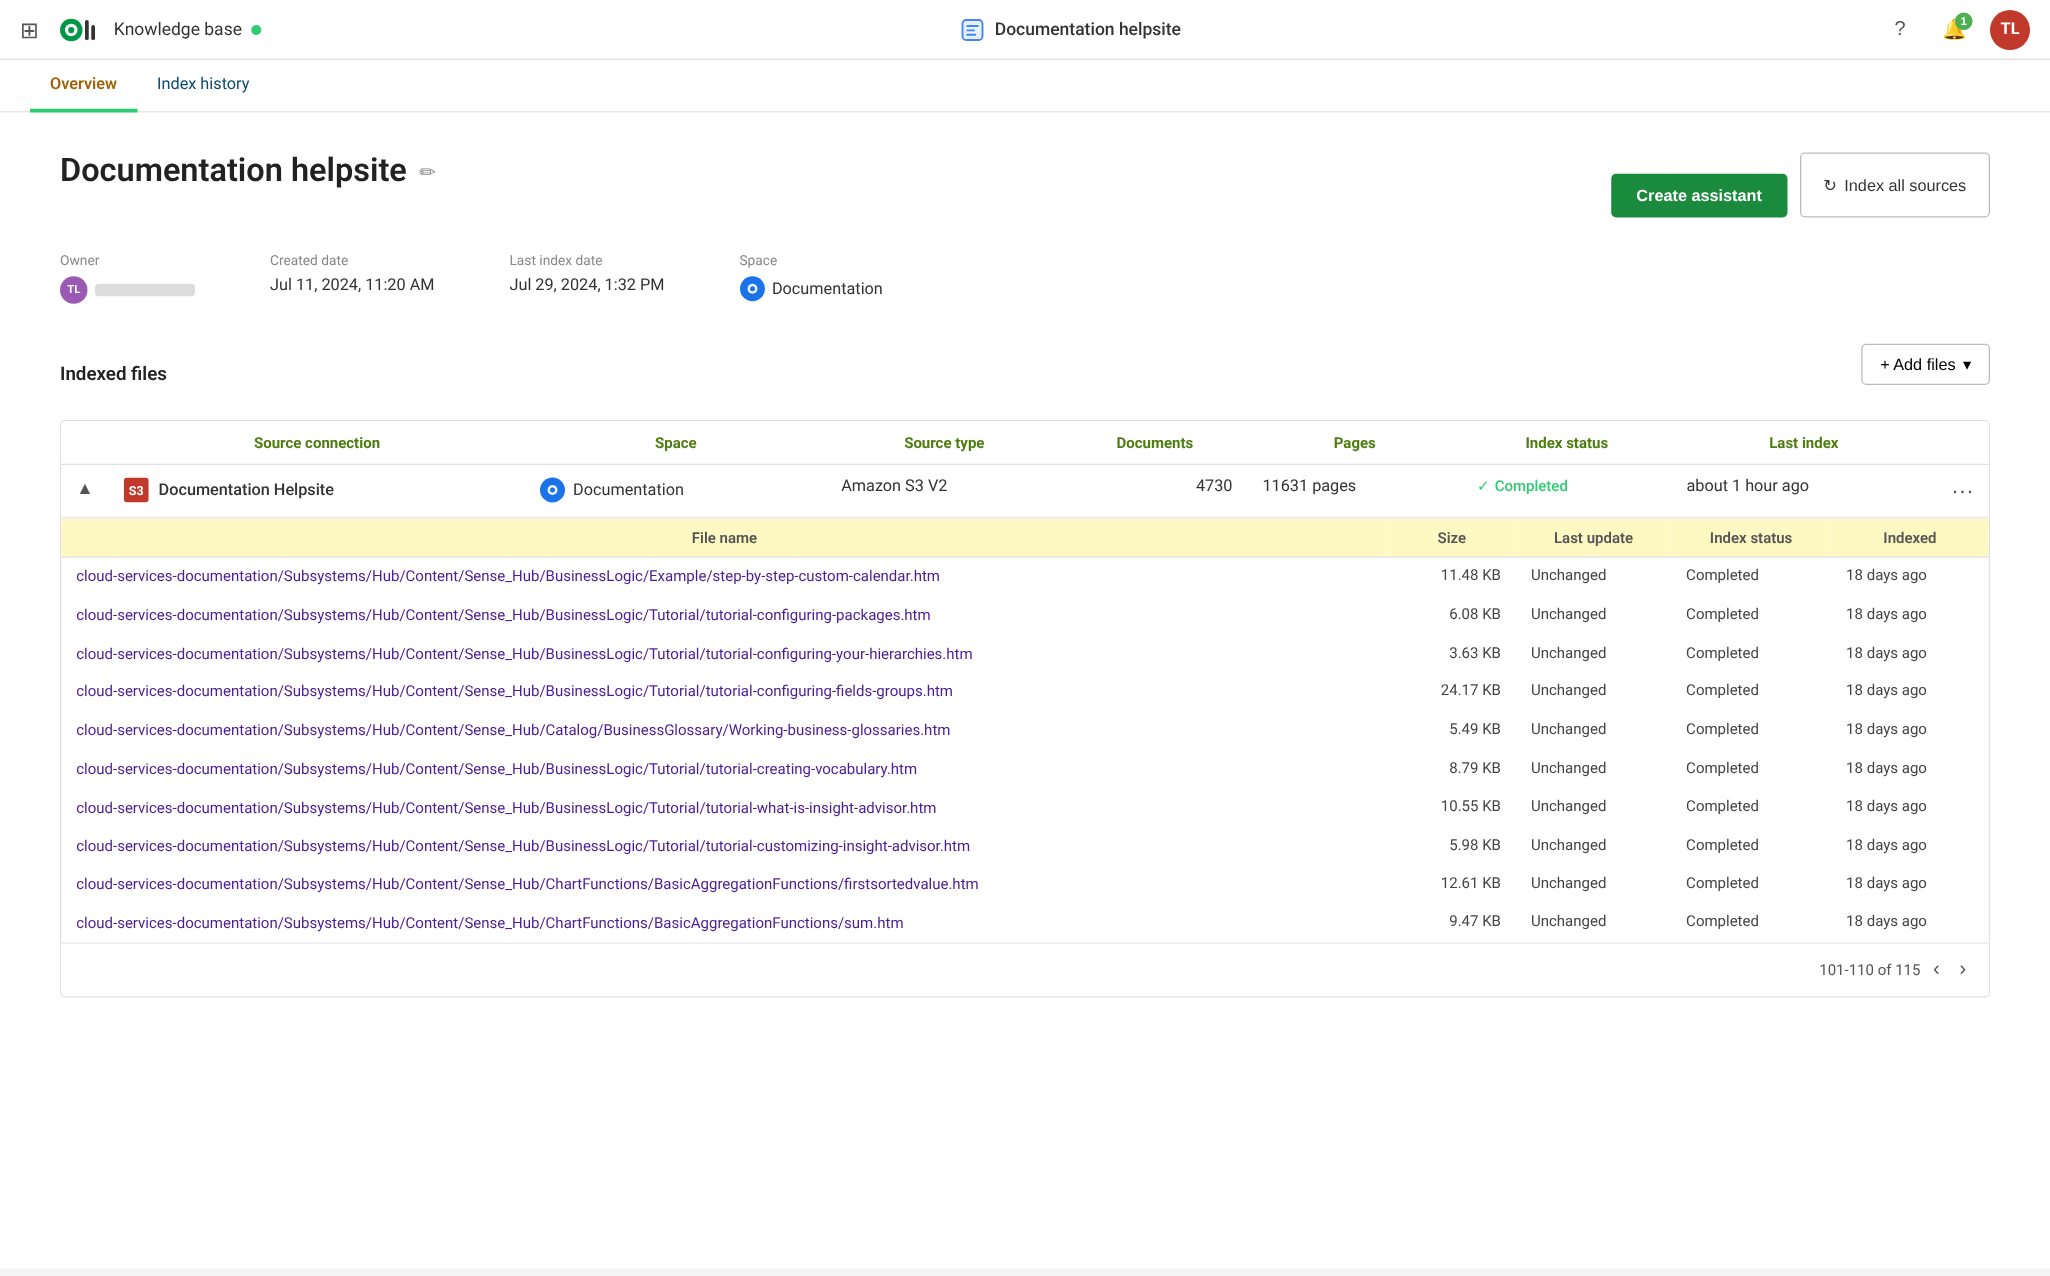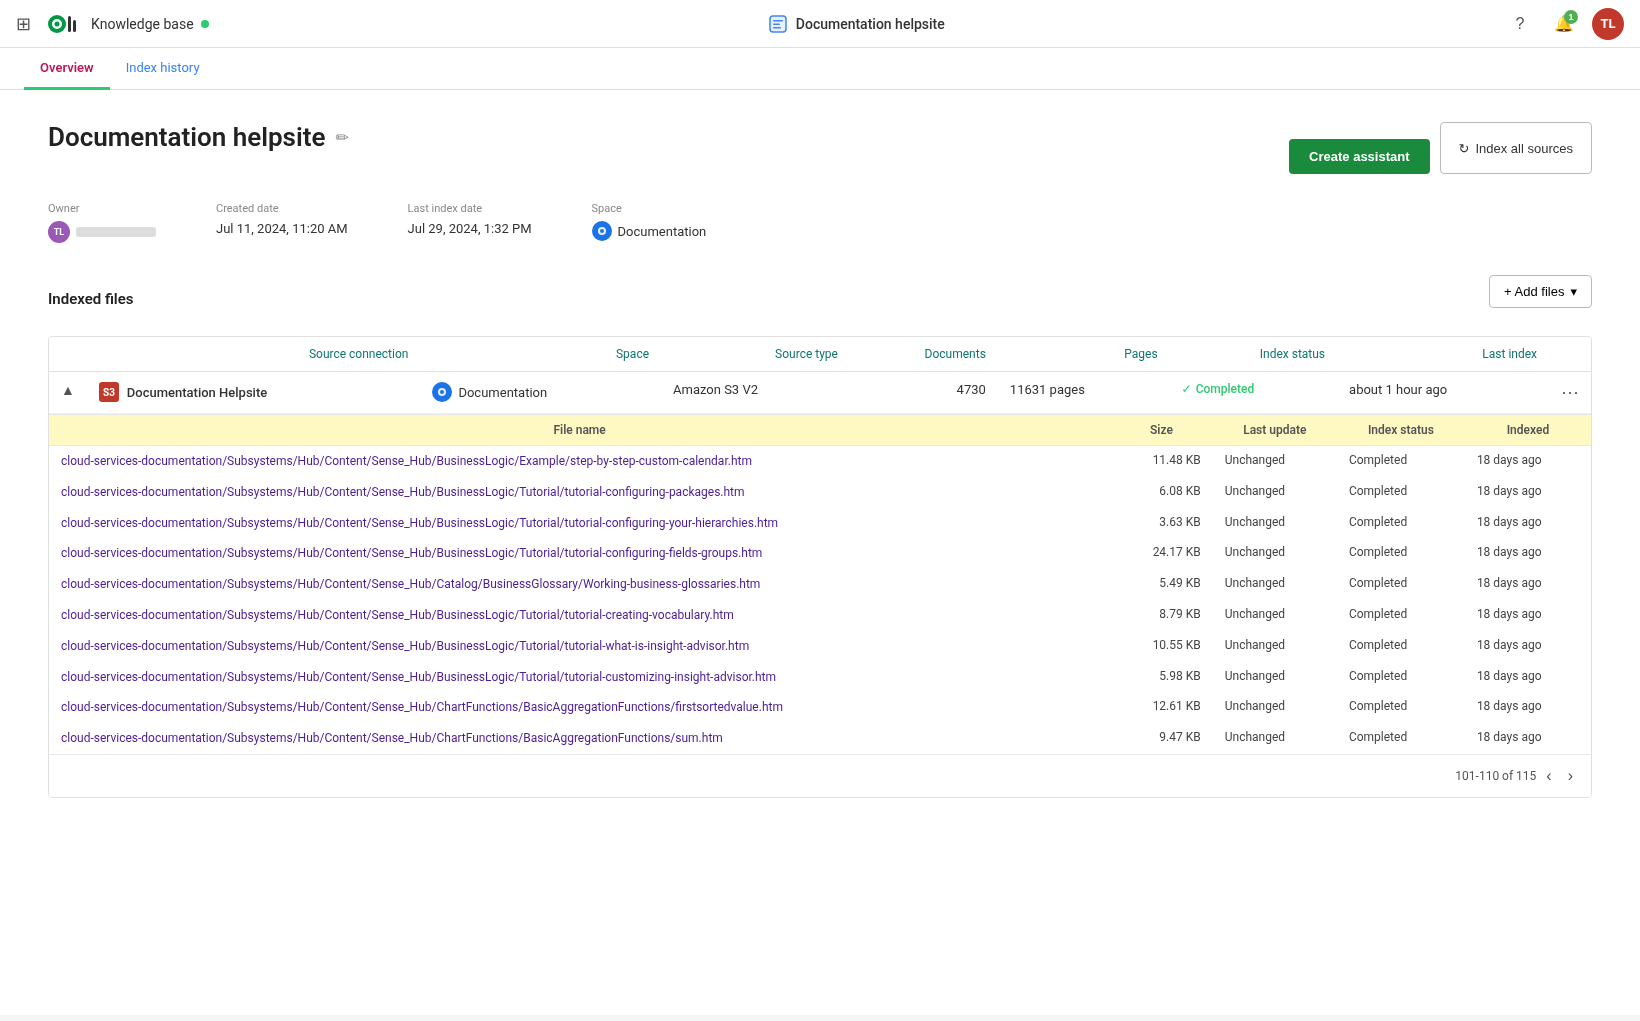--- a/index.html
+++ b/index.html
@@ -18,22 +18,22 @@
     .topnav-center { flex: 1; display: flex; justify-content: center; align-items: center; gap: 8px; }
     .topnav-center-icon { width: 20px; height: 20px; }
     .topnav-center-title { font-size: 14px; font-weight: 500; color: #333; }
     .topnav-right { display: flex; align-items: center; gap: 12px; margin-left: auto; }
     .nav-icon-btn { width: 32px; height: 32px; border-radius: 50%; display: flex; align-items: center; justify-content: center; background: none; border: none; cursor: pointer; color: #555; font-size: 16px; position: relative; }
     .notification-badge { position: absolute; top: 2px; right: 2px; width: 14px; height: 14px; background: #4caf50; border-radius: 50%; font-size: 9px; color: #fff; display: flex; align-items: center; justify-content: center; font-weight: bold; }
     .avatar { width: 32px; height: 32px; border-radius: 50%; background: #c0392b; color: #fff; font-size: 13px; font-weight: bold; display: flex; align-items: center; justify-content: center; cursor: pointer; }
 
     
     .tabs { background: #fff; border-bottom: 1px solid #e0e0e0; display: flex; padding: 0 24px; }
-    .tab { padding: 12px 16px; font-size: 13px; color: #3b82f6; cursor: pointer; border-bottom: 3px solid transparent; margin-bottom: -1px; }
-    .tab.active { color: #be185d; font-weight: 600; border-bottom-color: #2ecc71; }
+    .tab { padding: 12px 16px; font-size: 13px; color: #0c4a6e; cursor: pointer; border-bottom: 3px solid transparent; margin-bottom: -1px; }
+    .tab.active { color: #a16207; font-weight: 600; border-bottom-color: #2ecc71; }
 
     
     .main { background: #fff; padding: 32px 48px; min-height: calc(100vh - 96px); }
 
     
     .page-header { display: flex; align-items: flex-start; justify-content: space-between; margin-bottom: 28px; }
     .page-title-row { display: flex; align-items: center; gap: 10px; }
     .page-title { font-size: 26px; font-weight: 600; color: #222; }
     .edit-icon { color: #888; cursor: pointer; font-size: 16px; }
     .header-actions { display: flex; gap: 10px; }
@@ -50,21 +50,21 @@
     .space-icon svg { width: 12px; height: 12px; }
 
     
     .section-header { display: flex; align-items: flex-end; justify-content: space-between; margin-bottom: 28px; }
     .section-title { font-size: 15px; font-weight: 600; color: #222; }
     .add-files-btn { background: #fff; border: 1px solid #bbb; padding: 8px 14px; border-radius: 4px; font-size: 13px; cursor: pointer; display: flex; align-items: center; gap: 6px; }
 
     
     .table-container { border: 1px solid #e0e0e0; border-radius: 4px; overflow: hidden; }
     .table { width: 100%; border-collapse: collapse; }
-    .table th { background: #fff; font-size: 12px; font-weight: 400; color: #0f766e; text-align: right; padding: 10px 12px; border-bottom: 1px solid #e0e0e0; }
+    .table th { background: #fff; font-size: 12px; font-weight: 700; color: #4d7c0f; text-align: center; padding: 10px 12px; border-bottom: 1px solid #e0e0e0; }
     .table td { padding: 10px 12px; border-bottom: 1px solid #f0f0f0; font-size: 13px; color: #333; vertical-align: top; }
     .table tr:last-child td { border-bottom: none; }
 
     
     .source-row td { background: #fff; }
     .source-name { display: flex; align-items: center; gap: 8px; font-weight: 500; }
     .space-cell { display: flex; align-items: center; gap: 6px; }
     .completed-badge { color: #2ecc71; display: flex; align-items: center; gap: 4px; font-size: 12px; font-weight: 500; }
     .more-btn { background: none; border: none; cursor: pointer; color: #555; font-size: 18px; }
     .collapse-btn { background: none; border: none; cursor: pointer; color: #555; font-size: 14px; }

